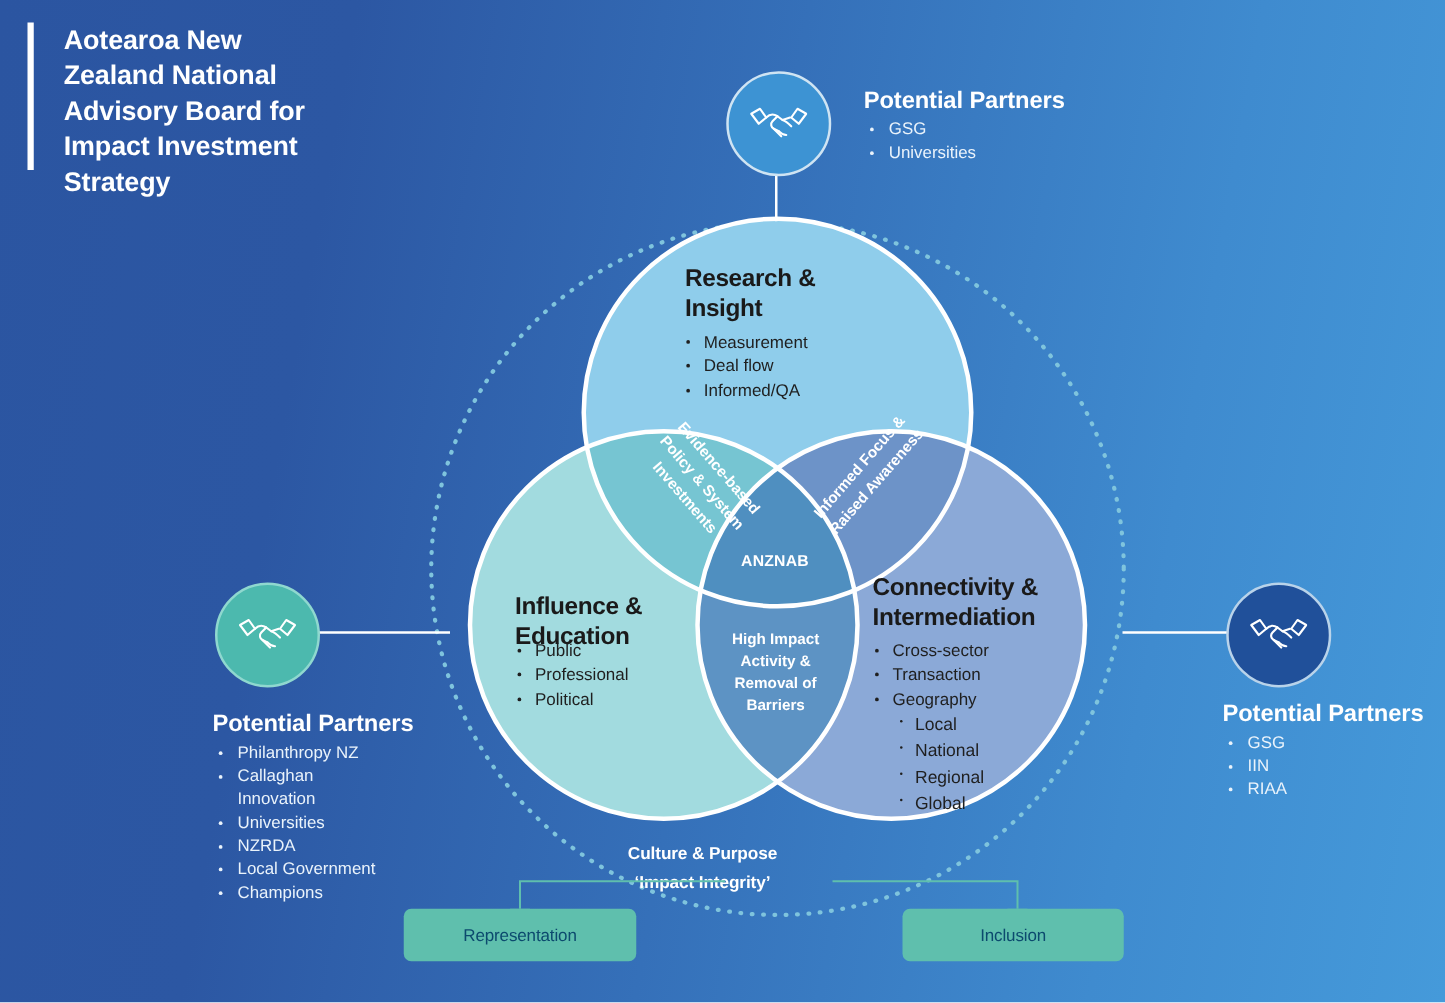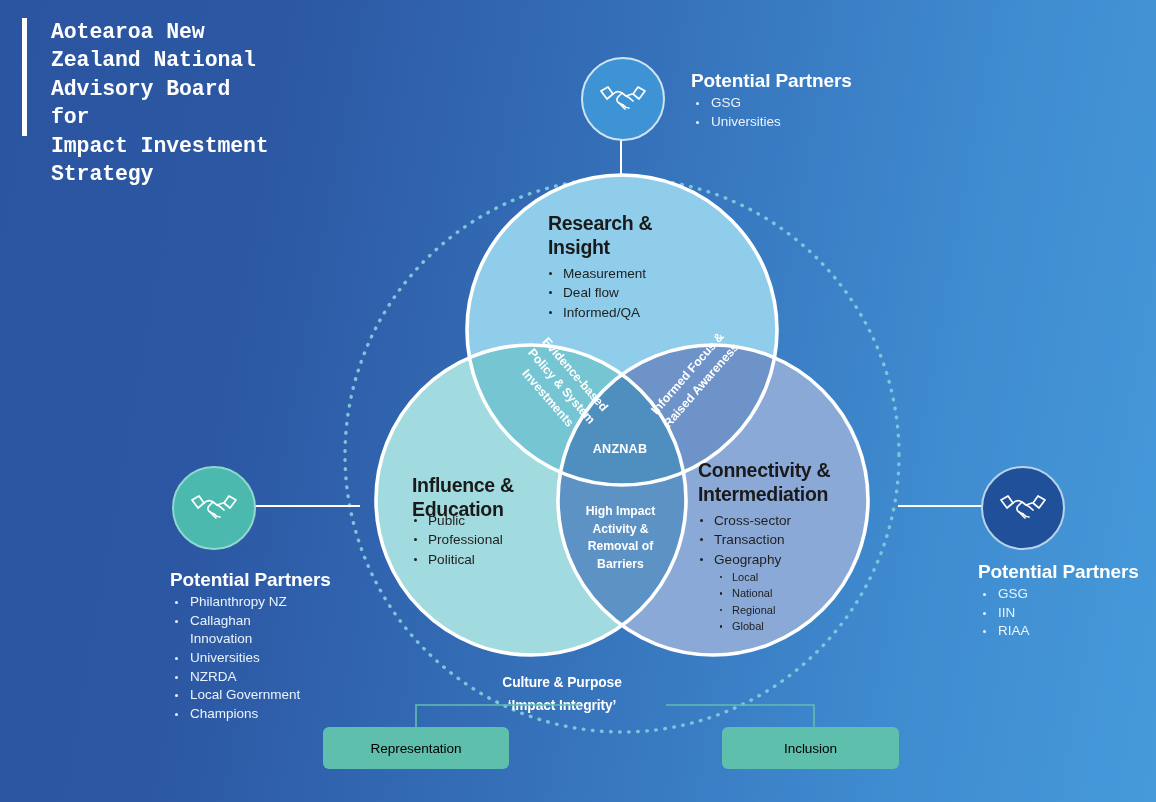--- a/index.html
+++ b/index.html
@@ -32,21 +32,20 @@
     flex: none;
   }
   #title-text {
     color: #ffffff;
     font-size: 21.5px;
     font-weight: bold;
     line-height: 1.32;
     letter-spacing: -0.1px;
     max-width: 230px;
     white-space: pre-line;
-    font-family: Liberation Mono, monospace;
   }
   
   .partner-block {
     position: absolute;
     color: #ffffff;
   }
   .partner-heading {
     font-size: 19px;
     font-weight: bold;
     margin-bottom: 2px;
@@ -149,21 +148,21 @@
   }
   .bubble-list li::before {
     content: "";
     position: absolute;
     left: 4px; top: 8px;
     width: 3px; height: 3px;
     background: #1f1f1f;
     border-radius: 50%;
   }
   .bubble-list li.sub {
-    font-size: 11px;
+    font-size: 14px;
     padding-left: 36px;
     line-height: 1.5;
   }
   .bubble-list li.sub::before {
     left: 24px; top: 7px;
     width: 2.4px; height: 2.4px;
   }
 
   #rt-title { left: 548px; top: 212px; }
   #rt-list  { left: 545px; top: 264px; }
@@ -225,21 +224,21 @@
     font-size: 13.8px;
     font-weight: bold;
     margin-top: 8px;
     letter-spacing: -0.1px;
   }
   .pill {
     position: absolute;
     height: 42px;
     border-radius: 6px;
     background: #5fbfad;
-    color: #000000;
+    color: #0c4a6e;
     display: flex;
     align-items: center;
     justify-content: center;
     font-size: 13.6px;
     letter-spacing: -0.1px;
   }
   #pill-left  { left: 323px; top: 727px; width: 186px; }
   #pill-right { left: 722px; top: 727px; width: 177px; }
   #brackets {
     position: absolute;

